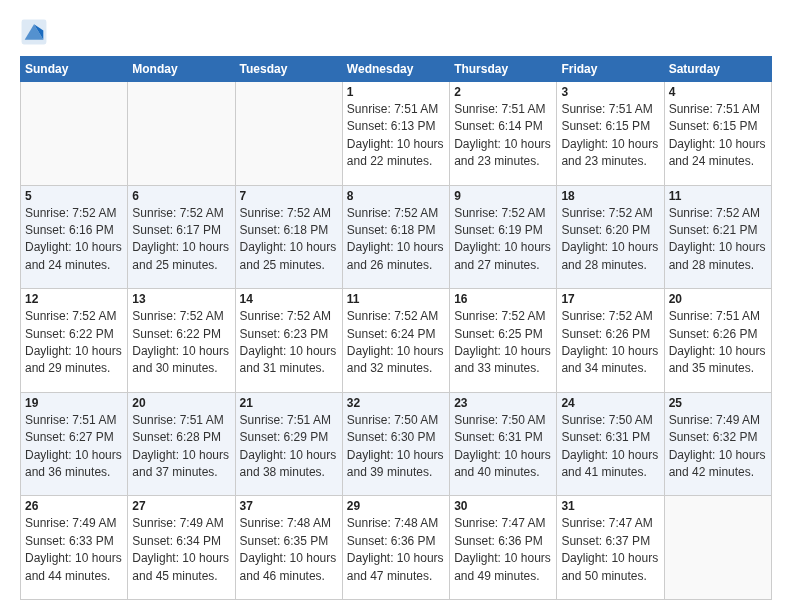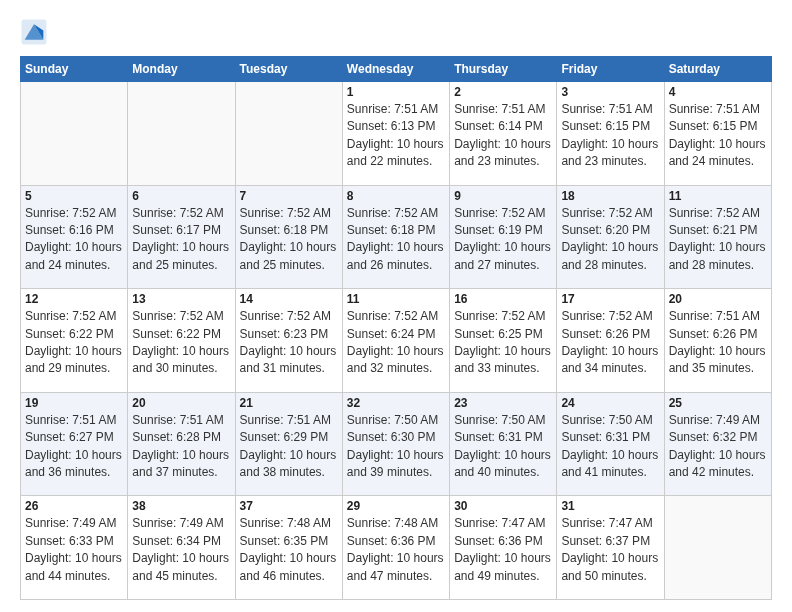--- a/index.html
+++ b/index.html
@@ -245,21 +245,21 @@
             <span class="day-number">25</span>
             <div class="day-info">Sunrise: 7:49 AM<br>Sunset: 6:32 PM<br>Daylight: 10 hours and 42 minutes.</div>
           </td>
         </tr>
         <tr class="row-white">
           <td>
             <span class="day-number">26</span>
             <div class="day-info">Sunrise: 7:49 AM<br>Sunset: 6:33 PM<br>Daylight: 10 hours and 44 minutes.</div>
           </td>
           <td>
-            <span class="day-number">38</span>
+            <span class="day-number">27</span>
             <div class="day-info">Sunrise: 7:49 AM<br>Sunset: 6:34 PM<br>Daylight: 10 hours and 45 minutes.</div>
           </td>
           <td>
             <span class="day-number">37</span>
             <div class="day-info">Sunrise: 7:48 AM<br>Sunset: 6:35 PM<br>Daylight: 10 hours and 46 minutes.</div>
           </td>
           <td>
             <span class="day-number">29</span>
             <div class="day-info">Sunrise: 7:48 AM<br>Sunset: 6:36 PM<br>Daylight: 10 hours and 47 minutes.</div>
           </td>

